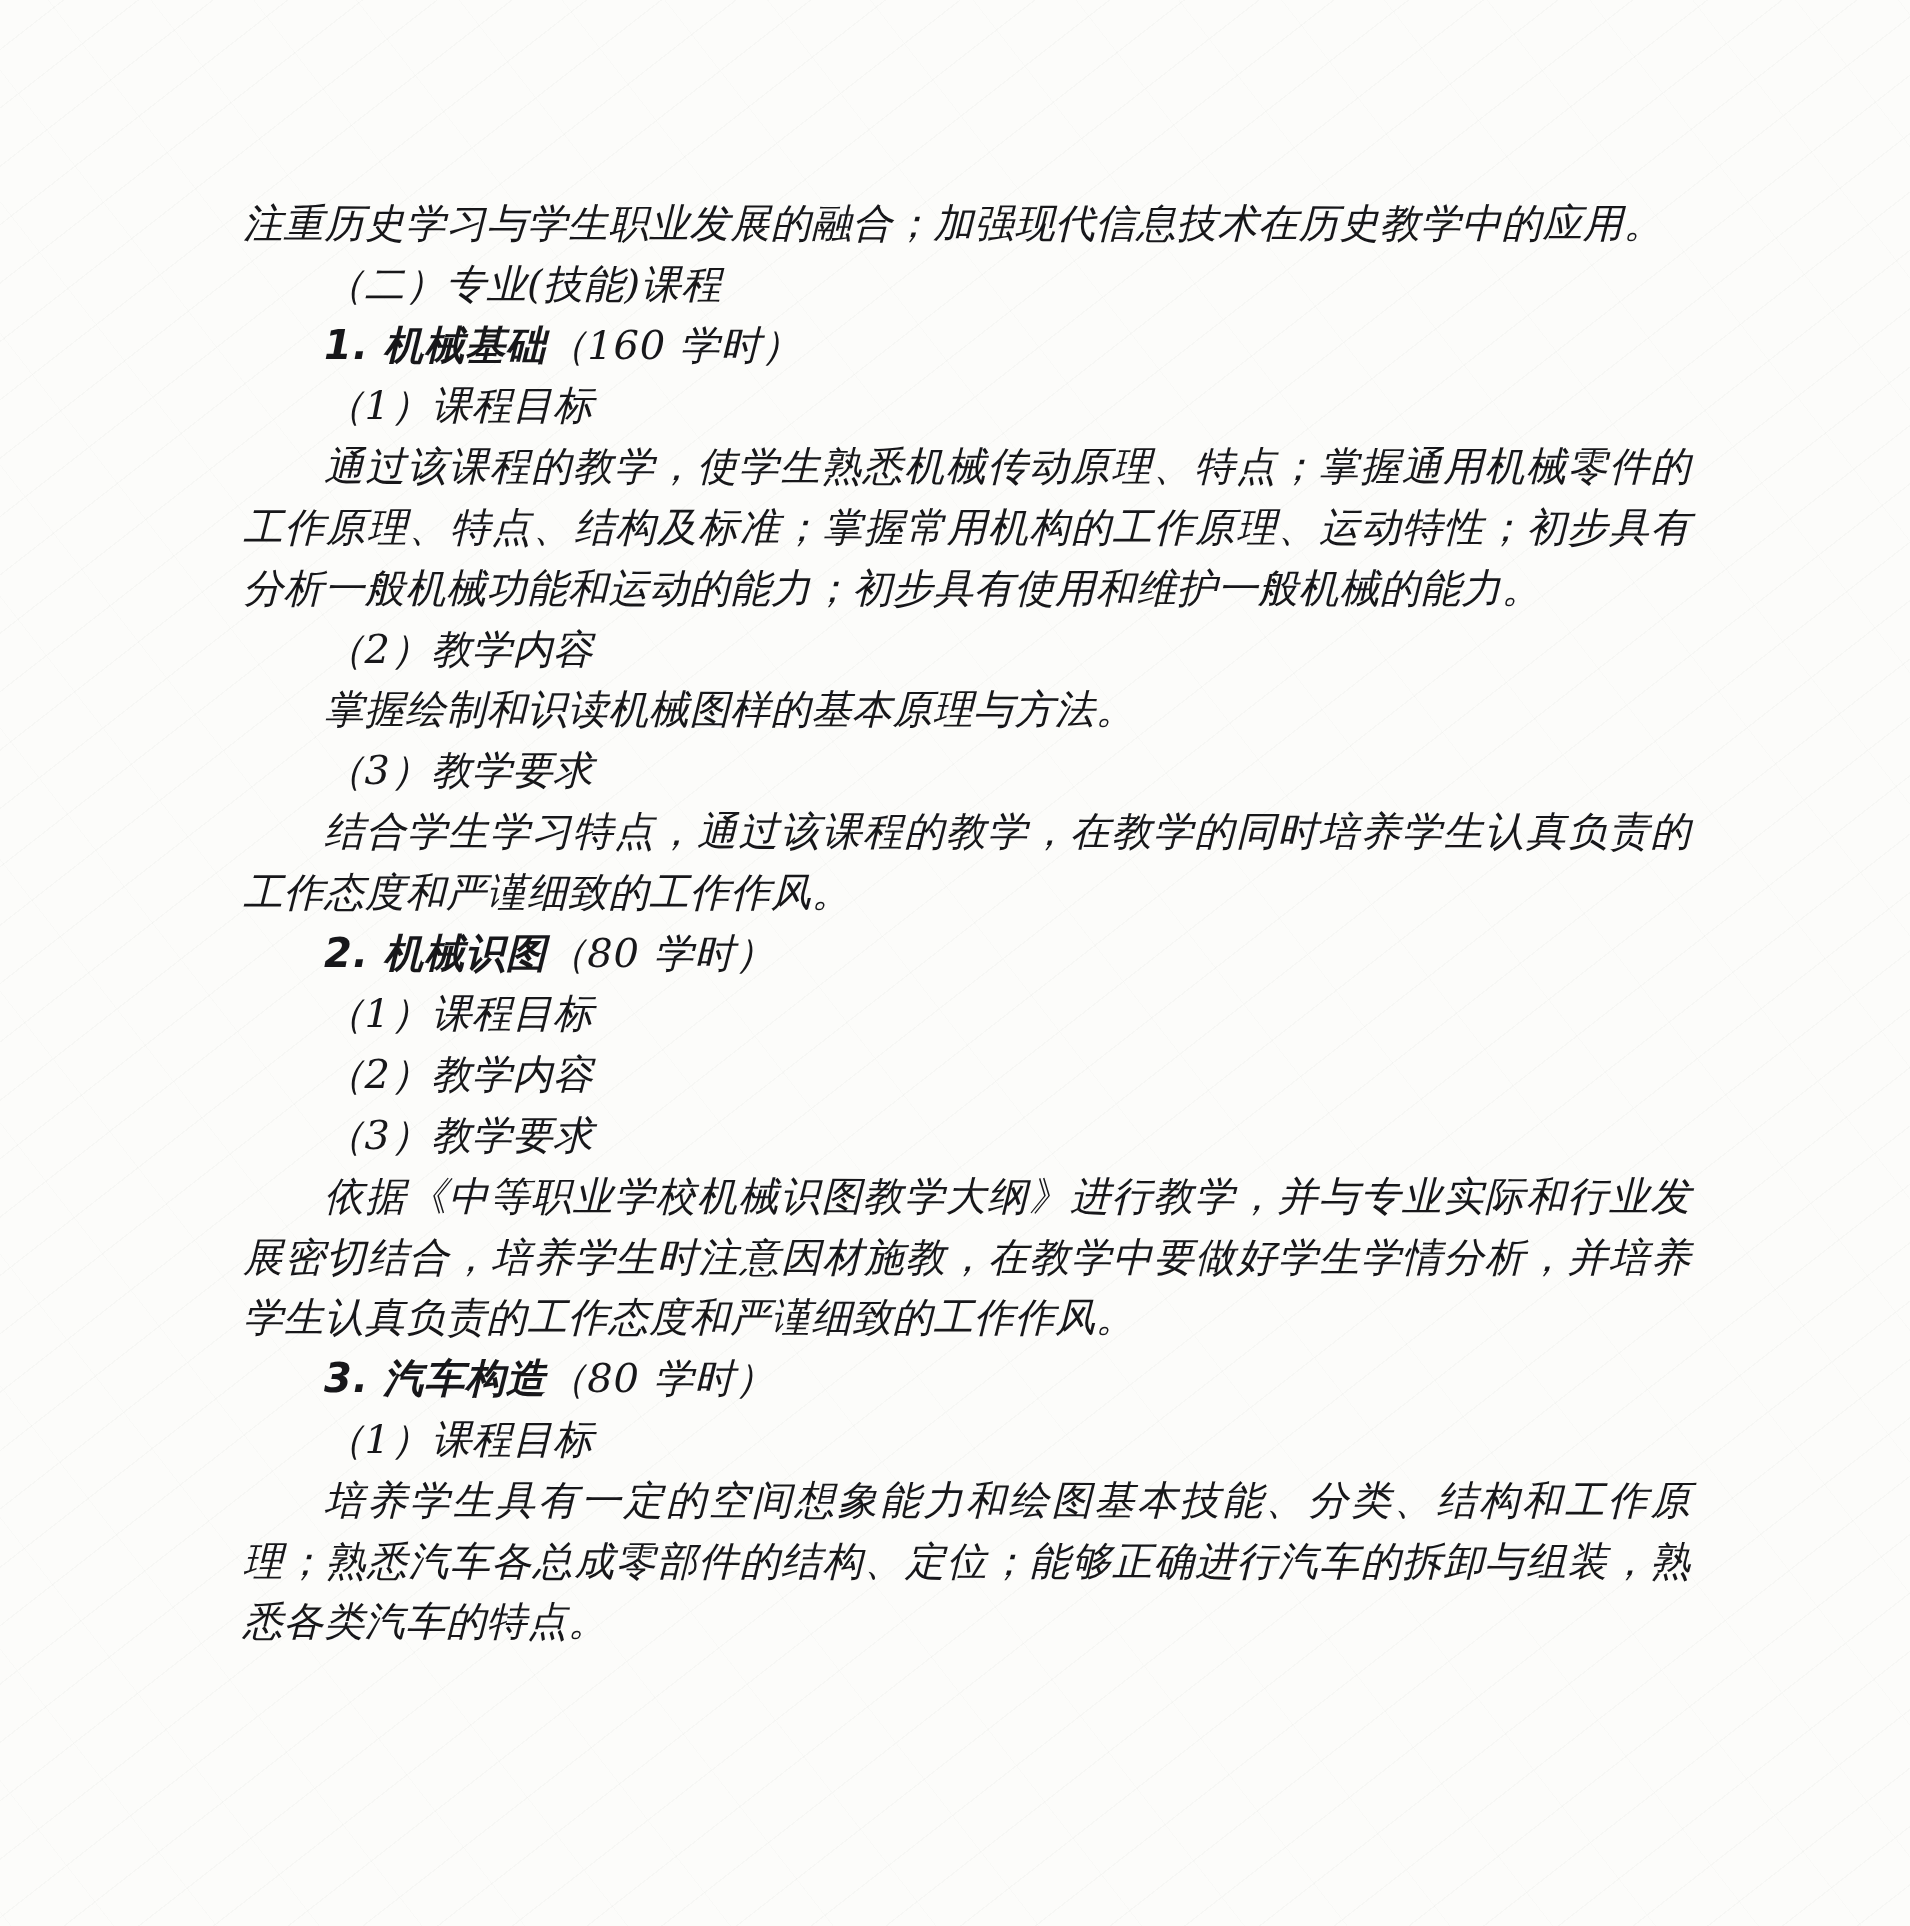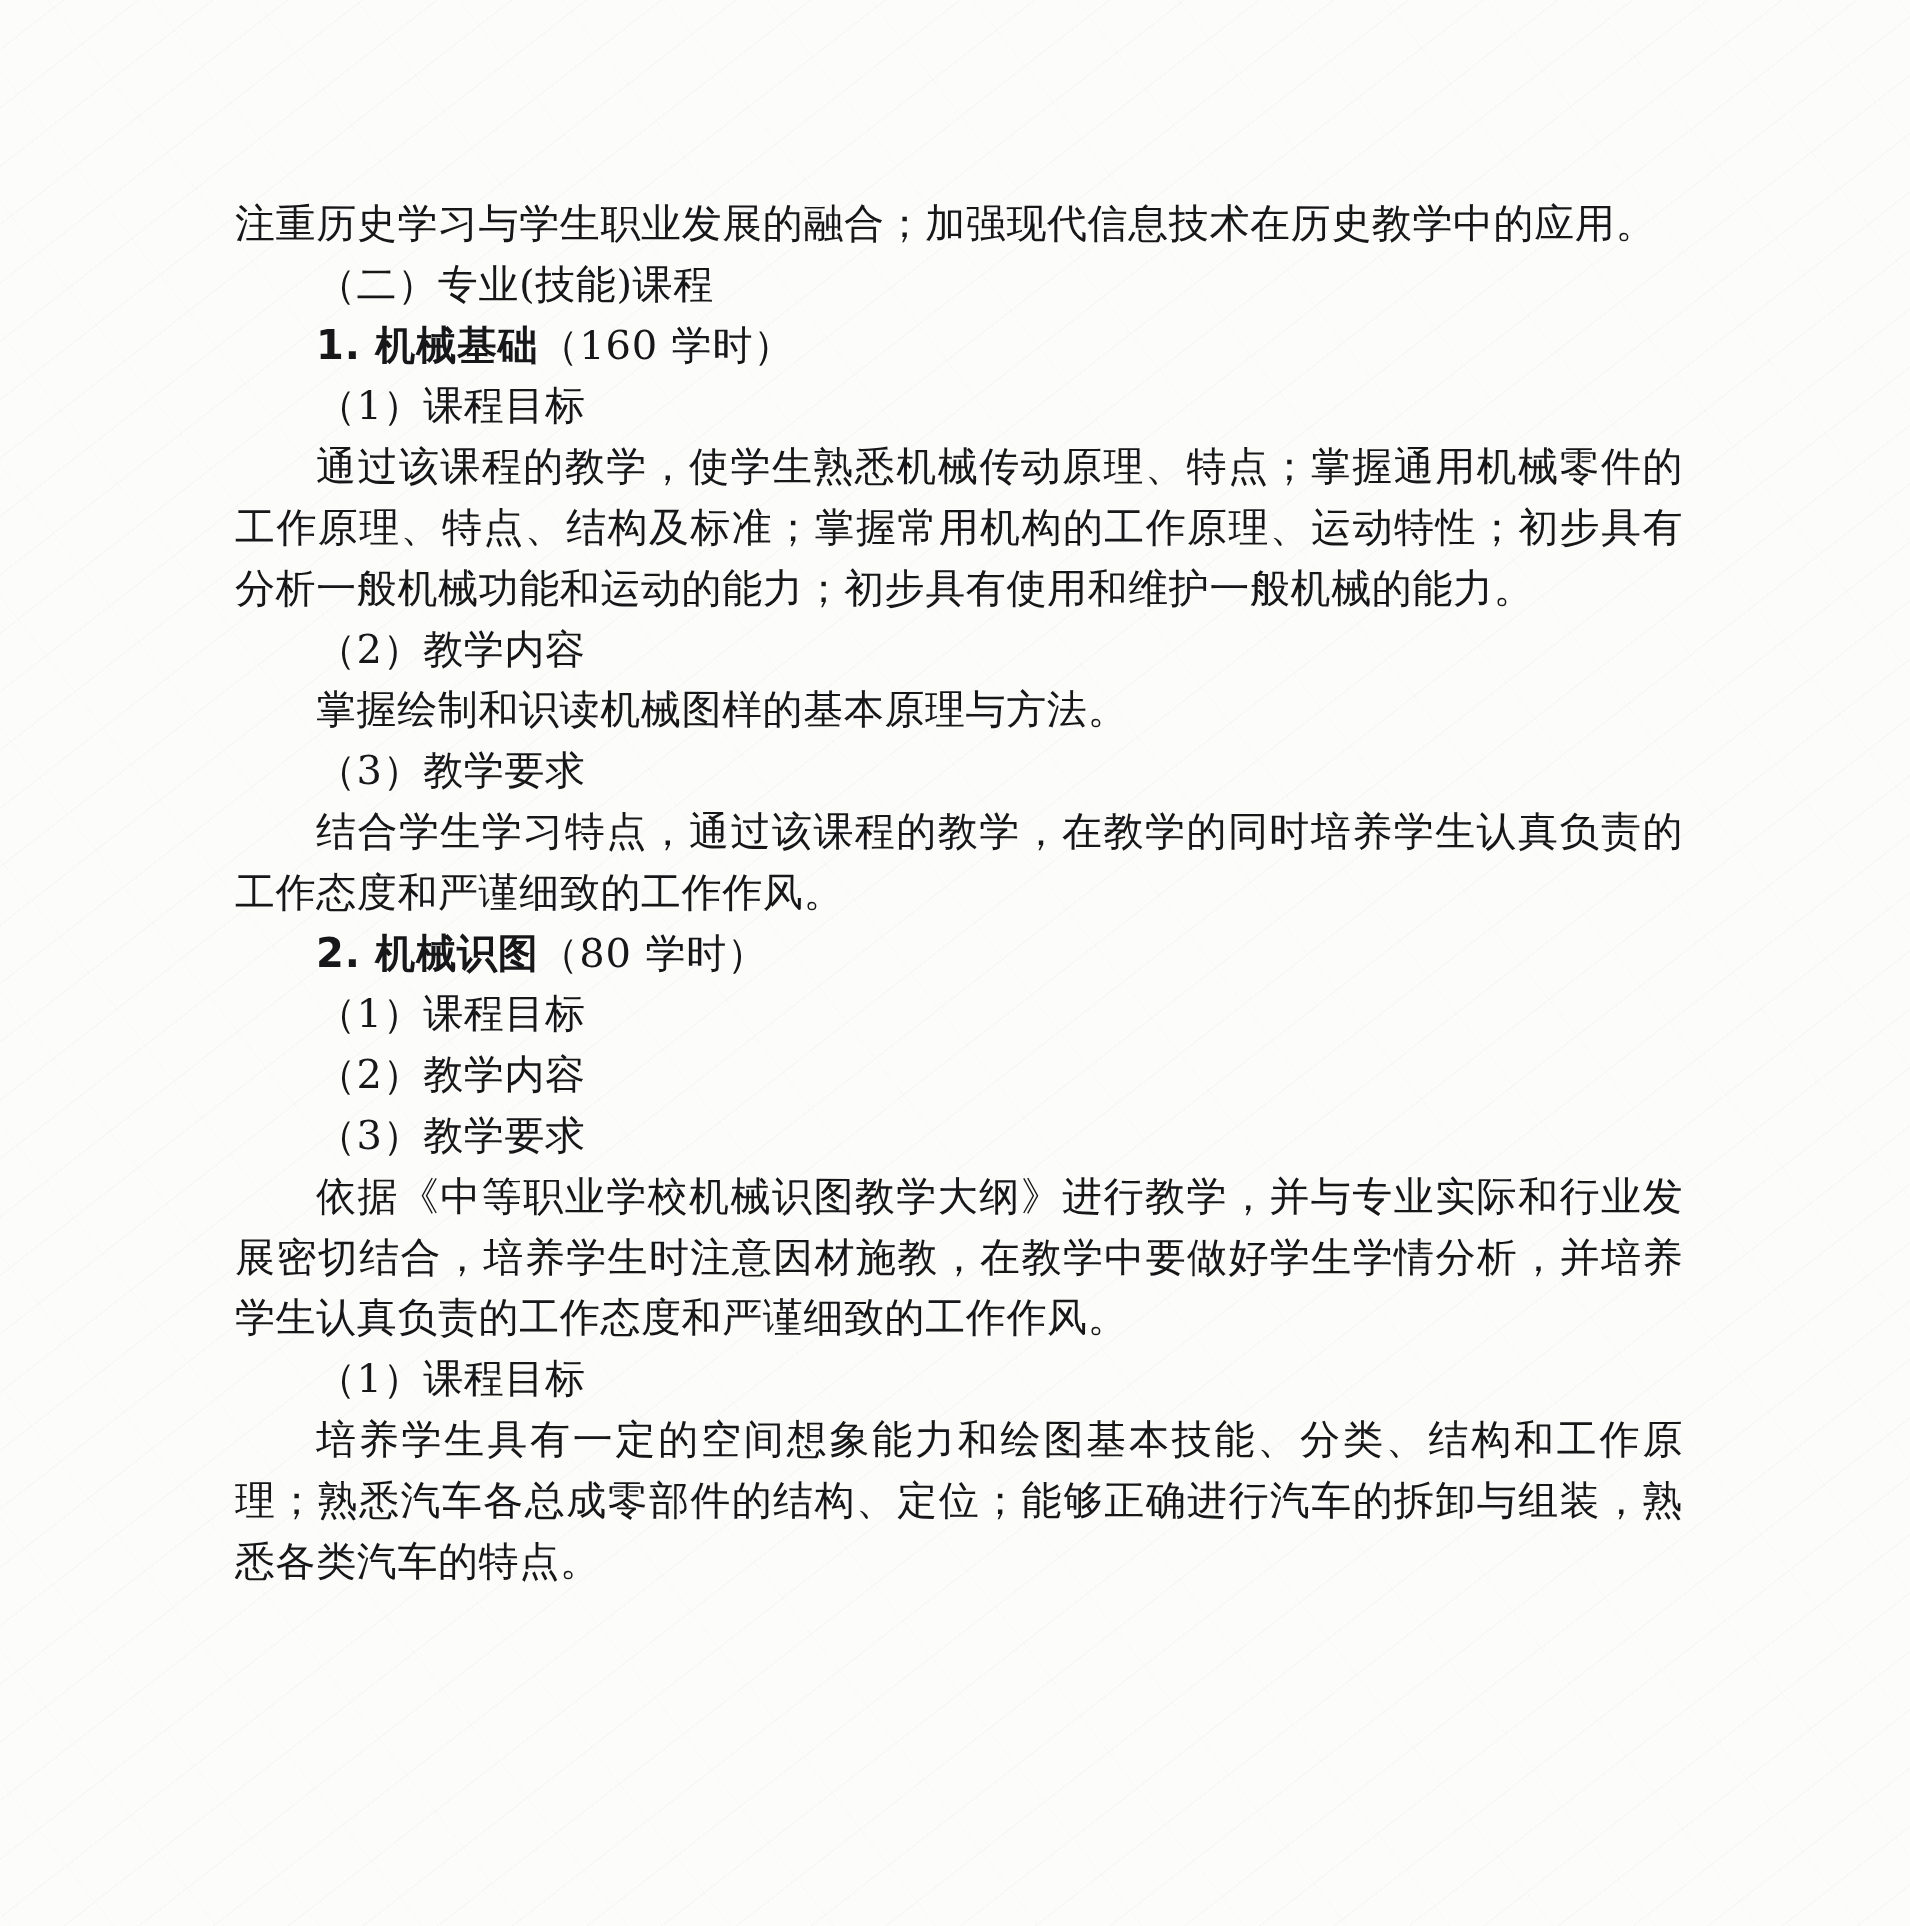--- a/index.html
+++ b/index.html
@@ -34,23 +34,24 @@
       repeating-linear-gradient(
         52deg,
         rgba(120, 130, 120, 0.028) 0px,
         rgba(120, 130, 120, 0.028) 0.8px,
         rgba(255, 255, 255, 0) 0.8px,
         rgba(255, 255, 255, 0) 81px
       );
   }
   .content {
     position: absolute;
-    left: 235px;
+    left: 243px;
     top: 193px;
     width: 1448px;
+    font-style: italic;
   }
   p {
     margin: 0;
     color: #17171a;
     font-size: 40px;
     line-height: 1.52;
     letter-spacing: 0.6px;
     text-align: justify;
     text-justify: inter-ideograph;
   }
@@ -89,20 +90,21 @@
     <p class="indent2">（3）教学要求</p>
     <p class="indent2">结合学生学习特点，通过该课程的教学，在教学的同时培养学生认真负责的工作态度和严谨细致的工作作风。</p>
 
     <p class="heading"><span>2. 机械识图</span><span class="hours">（80 学时）</span></p>
 
     <p class="indent2">（1）课程目标</p>
     <p class="indent2">（2）教学内容</p>
     <p class="indent2">（3）教学要求</p>
     <p class="indent2">依据《中等职业学校机械识图教学大纲》进行教学，并与专业实际和行业发展密切结合，培养学生时注意因材施教，在教学中要做好学生学情分析，并培养学生认真负责的工作态度和严谨细致的工作作风。</p>
 
+    <p class="heading"><span>3. 汽车构造</span><span class="hours">（80 学时）</span></p>
 
     <p class="indent2">（1）课程目标</p>
     <p class="indent2">培养学生具有一定的空间想象能力和绘图基本技能、分类、结构和工作原理；熟悉汽车各总成零部件的结构、定位；能够正确进行汽车的拆卸与组装，熟悉各类汽车的特点。</p>
 
   </div>
 
 </div>
 
 
 </body></html>

